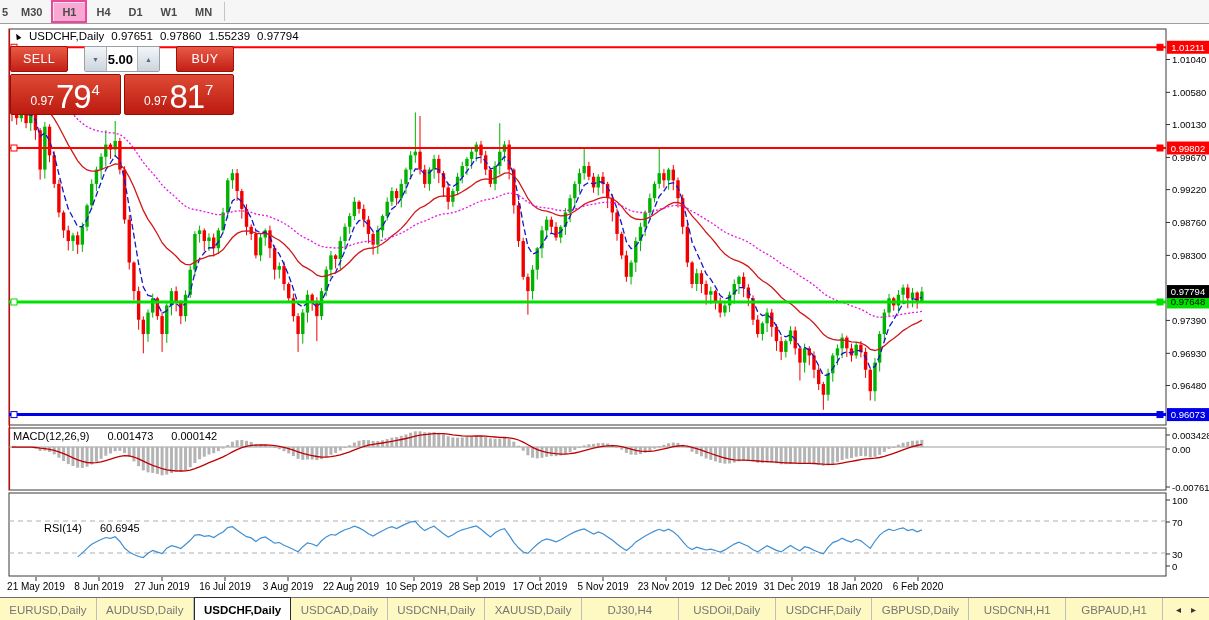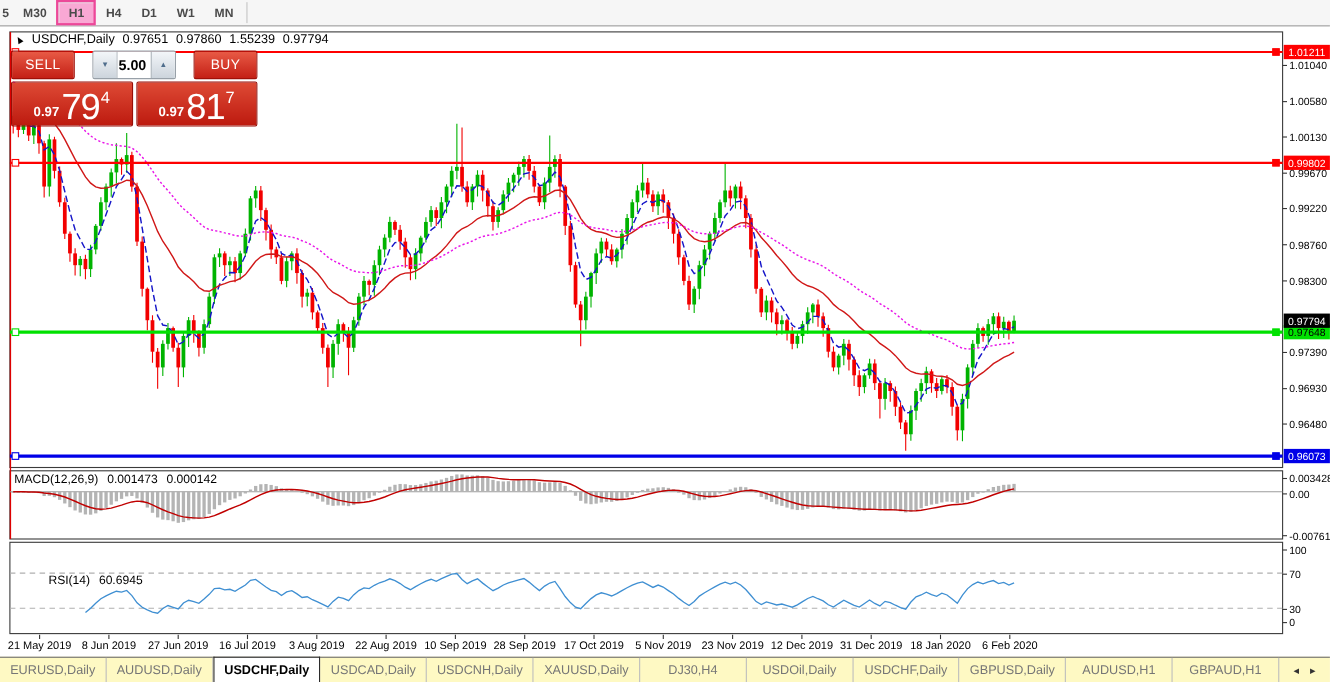--- a/index.html
+++ b/index.html
@@ -29,26 +29,26 @@
   .spin{width:21px;display:flex;align-items:center;justify-content:center;font-size:7px;color:#4f6d8c;
     background:linear-gradient(#f3f6f9,#ccd4dc);cursor:pointer;}
   .spin.dn{border-right:1px solid #aab2ba;}
   .spin.up{border-left:1px solid #aab2ba;}
   #vol-input{flex:1;border:none;outline:none;text-align:right;font-size:13px;font-weight:bold;
     padding:0 4px 0 0;font-family:"Liberation Sans",sans-serif;color:#000;min-width:0;}
   .tp-row2{display:flex;gap:3px;margin-top:2px;height:41px;}
   .price-tile{flex:1;display:flex;align-items:flex-end;justify-content:center;color:#fff;
     background:linear-gradient(#de4a35,#bd1a0f);border:1px solid #970d06;border-radius:2px;
     padding-bottom:2px;cursor:pointer;}
-  .pt-prefix{font-size:12px;font-weight:bold;margin:0 2px 4px 0;}
+  .pt-prefix{font-size:12px;font-weight:normal;margin:0 2px 4px 0;}
   .pt-big{font-size:33px;line-height:30px;letter-spacing:-1px;}
   .pt-sup{font-size:15px;margin:0 0 14px 1px;}
 
   
-  .pane-label{position:absolute;font-size:11px;color:#000;z-index:20;display:flex;gap:8px;}
+  .pane-label{position:absolute;font-size:11px;color:#000;z-index:20;display:flex;gap:18px;}
   #macd-label{left:13px;top:430px;}
   #rsi-label{left:13px;top:522px;margin-left:31px;}
 
   
   #tabbar{position:absolute;left:0;top:597px;width:1209px;height:23px;background:#fef9c3;
     border-top:1px solid #6e6e6e;display:flex;align-items:stretch;z-index:30;}
   .tab{flex:1;display:flex;align-items:center;justify-content:center;font-size:11.5px;color:#767676;
     cursor:pointer;border-right:1px solid #bdbdbd;position:relative;white-space:nowrap;overflow:hidden;}
   .tab:last-of-type{border-right:none;}
   .tab.active{background:#fff;color:#000;font-weight:bold;border:1px solid #2b2b2b;border-bottom:none;
@@ -832,20 +832,20 @@
       <div class="tab">EURUSD,Daily</div>
       <div class="tab">AUDUSD,Daily</div>
       <div class="tab active">USDCHF,Daily</div>
       <div class="tab">USDCAD,Daily</div>
       <div class="tab">USDCNH,Daily</div>
       <div class="tab">XAUUSD,Daily</div>
       <div class="tab">DJ30,H4</div>
       <div class="tab">USDOil,Daily</div>
       <div class="tab">USDCHF,Daily</div>
       <div class="tab">GBPUSD,Daily</div>
-      <div class="tab">AUDUSD,H1</div>
+      <div class="tab">USDCNH,H1</div>
       <div class="tab">GBPAUD,H1</div>
       <div id="tab-arrows">
         <span>◂</span>
         <span>▸</span>
       </div>
     </div>
 </div>
 
 </body></html>

